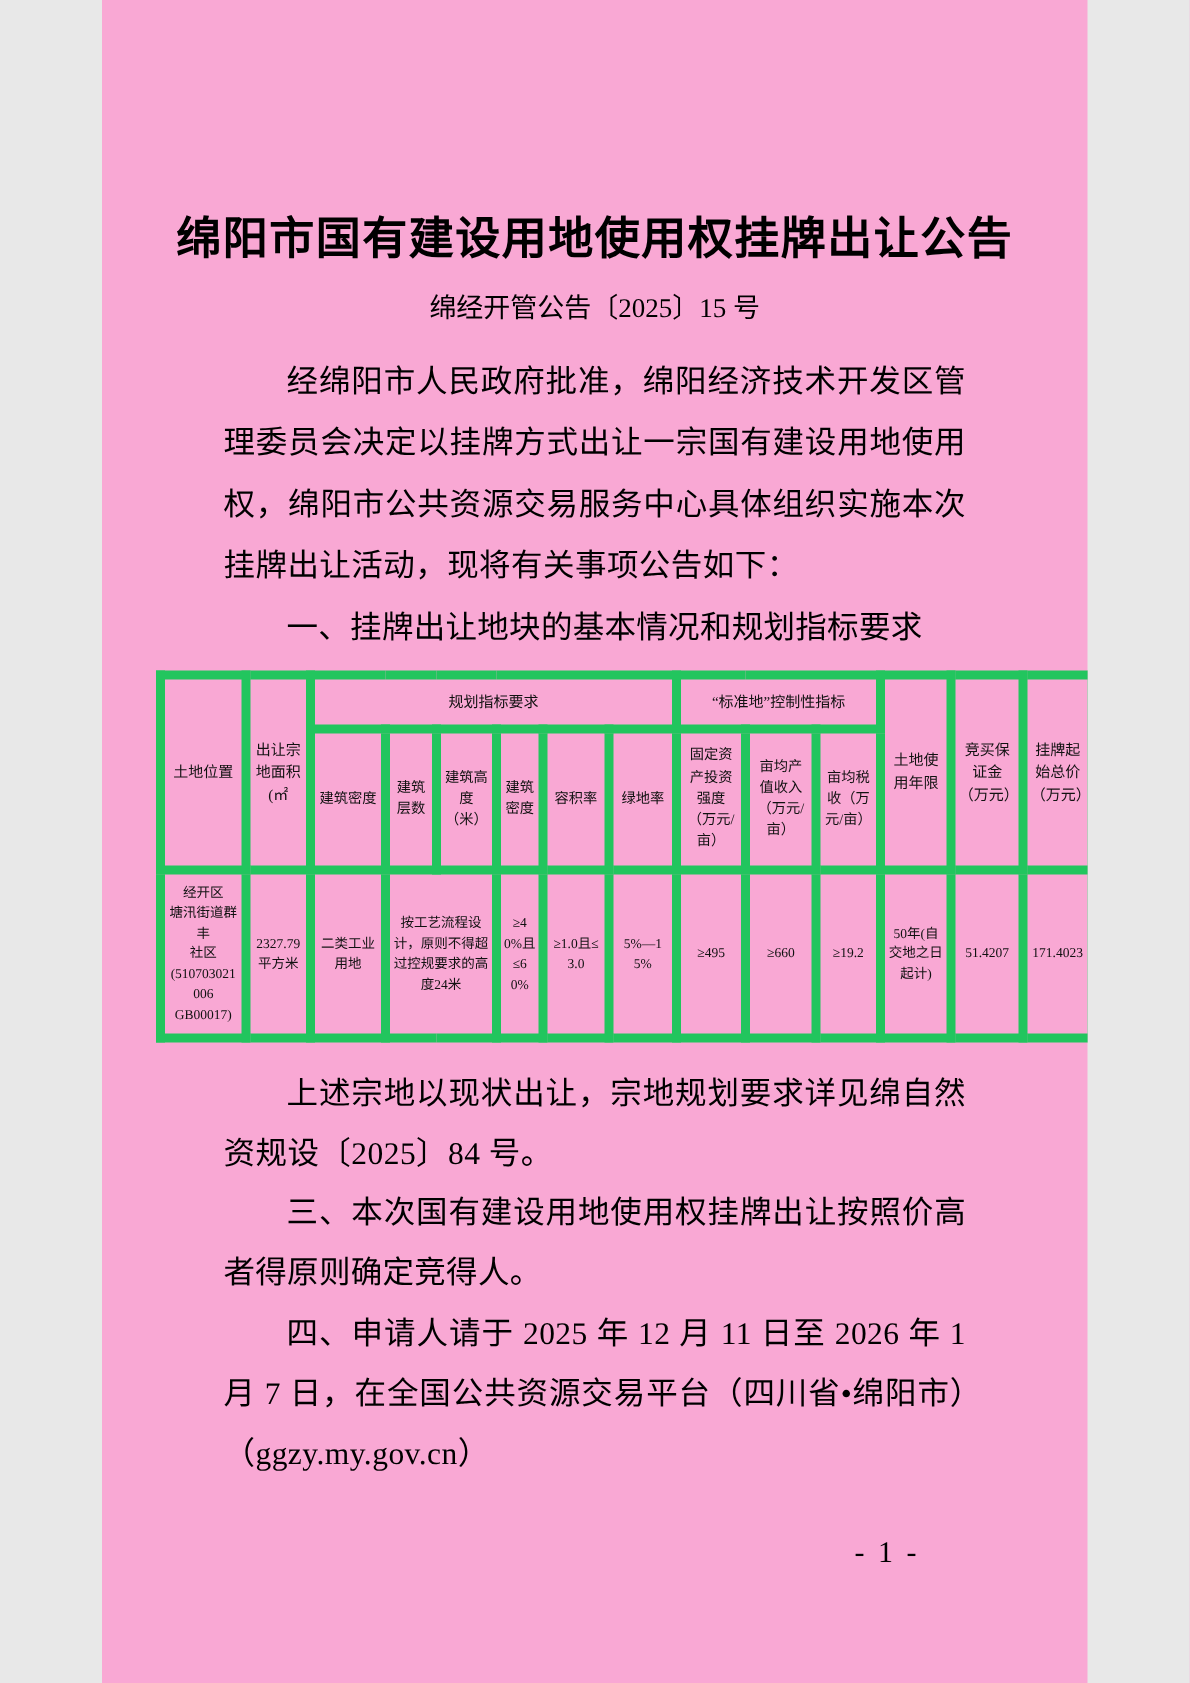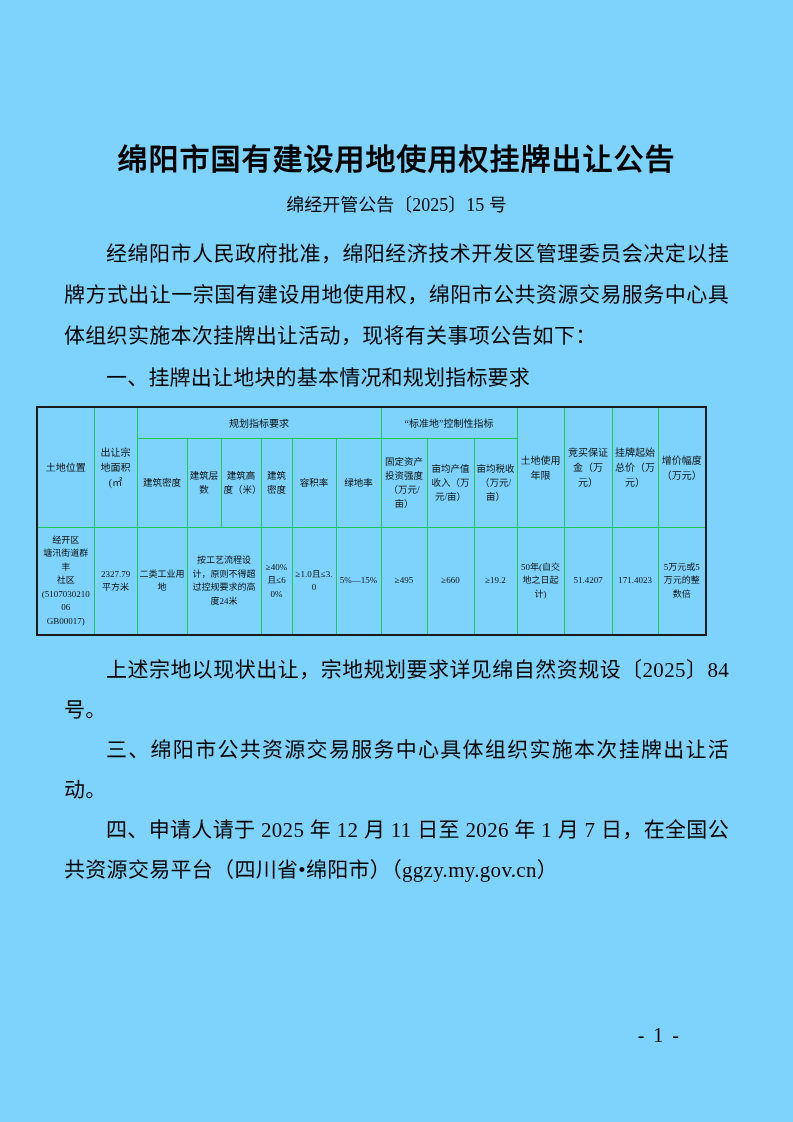--- a/index.html
+++ b/index.html
@@ -1,42 +1,42 @@
 <!DOCTYPE html>
 <html lang="zh-CN"><head>
 <meta charset="utf-8">
 <style>
   html, body { margin: 0; padding: 0; background: #e8e8e8; }
   .sheet {
     position: relative;
-    width: 793px;
+    width: 657px;
     height: 1122px;
     margin: 0 auto;
-    background: #7dd3fc;
+    background: #f9a8d4;
     color: #000;
     font-family: "Liberation Serif", serif;
     overflow: hidden;
   }
   .doc-title {
     margin: 140px 0 0 0;
     text-align: center;
     font-family: "Liberation Serif", serif;
     font-weight: 700;
     font-size: 30px;
     line-height: 40px;
     letter-spacing: 1px;
   }
   .doc-number {
     margin-top: 8px;
     text-align: center;
     font-size: 18px;
     line-height: 34px;
     font-weight: 400;
   }
-  .text-block { padding: 0 64px; }
+  .text-block { padding: 0 81px; }
   .para {
     margin: 0;
     font-size: 21px;
     line-height: 41px;
     text-indent: 42px;
     text-align: justify;
     letter-spacing: 0.3px;
   }
   .para-intro { margin-top: 12px; }
   .hei {
@@ -50,21 +50,21 @@
   
   table.land-table {
     margin: 8px 0 0 36px;
     width: 669px;
     border-collapse: collapse;
     table-layout: fixed;
     border: 2px solid #1a1a1a;
     font-family: "Liberation Serif", serif;
   }
   table.land-table td {
-    border: 1px solid #22c55e;
+    border: 6px solid #22c55e;
     text-align: center;
     vertical-align: middle;
     padding: 1px 2px;
     font-size: 9.5px;
     line-height: 1.5;
     word-break: break-all;
     color: #111;
   }
   tr.row-group td { height: 28px; font-size: 10px; }
   tr.row-sub td { height: 86px; }
@@ -154,19 +154,19 @@
       <td>50年(自交地之日起计)</td>
       <td>51.4207</td>
       <td>171.4023</td>
       <td>5万元或5万元的整数倍</td>
     </tr>
   </tbody>
     </table>
 
   <div class="text-block">
     <p class="para tight after-table">上述宗地以现状出让，宗地规划要求详见绵自然资规设〔2025〕84 号。</p>
-    <p class="para tight hei">三、绵阳市公共资源交易服务中心具体组织实施本次挂牌出让活动。</p>
+    <p class="para tight hei">三、本次国有建设用地使用权挂牌出让按照价高者得原则确定竞得人。</p>
     <p class="para tight">四、申请人请于 2025 年 12 月 11 日至 2026 年 1 月 7 日，在全国公共资源交易平台（四川省•绵阳市）（ggzy.my.gov.cn）</p>
   </div>
 
   <div class="page-number">- 1 -</div>
 
 </div>
 
 </body></html>

